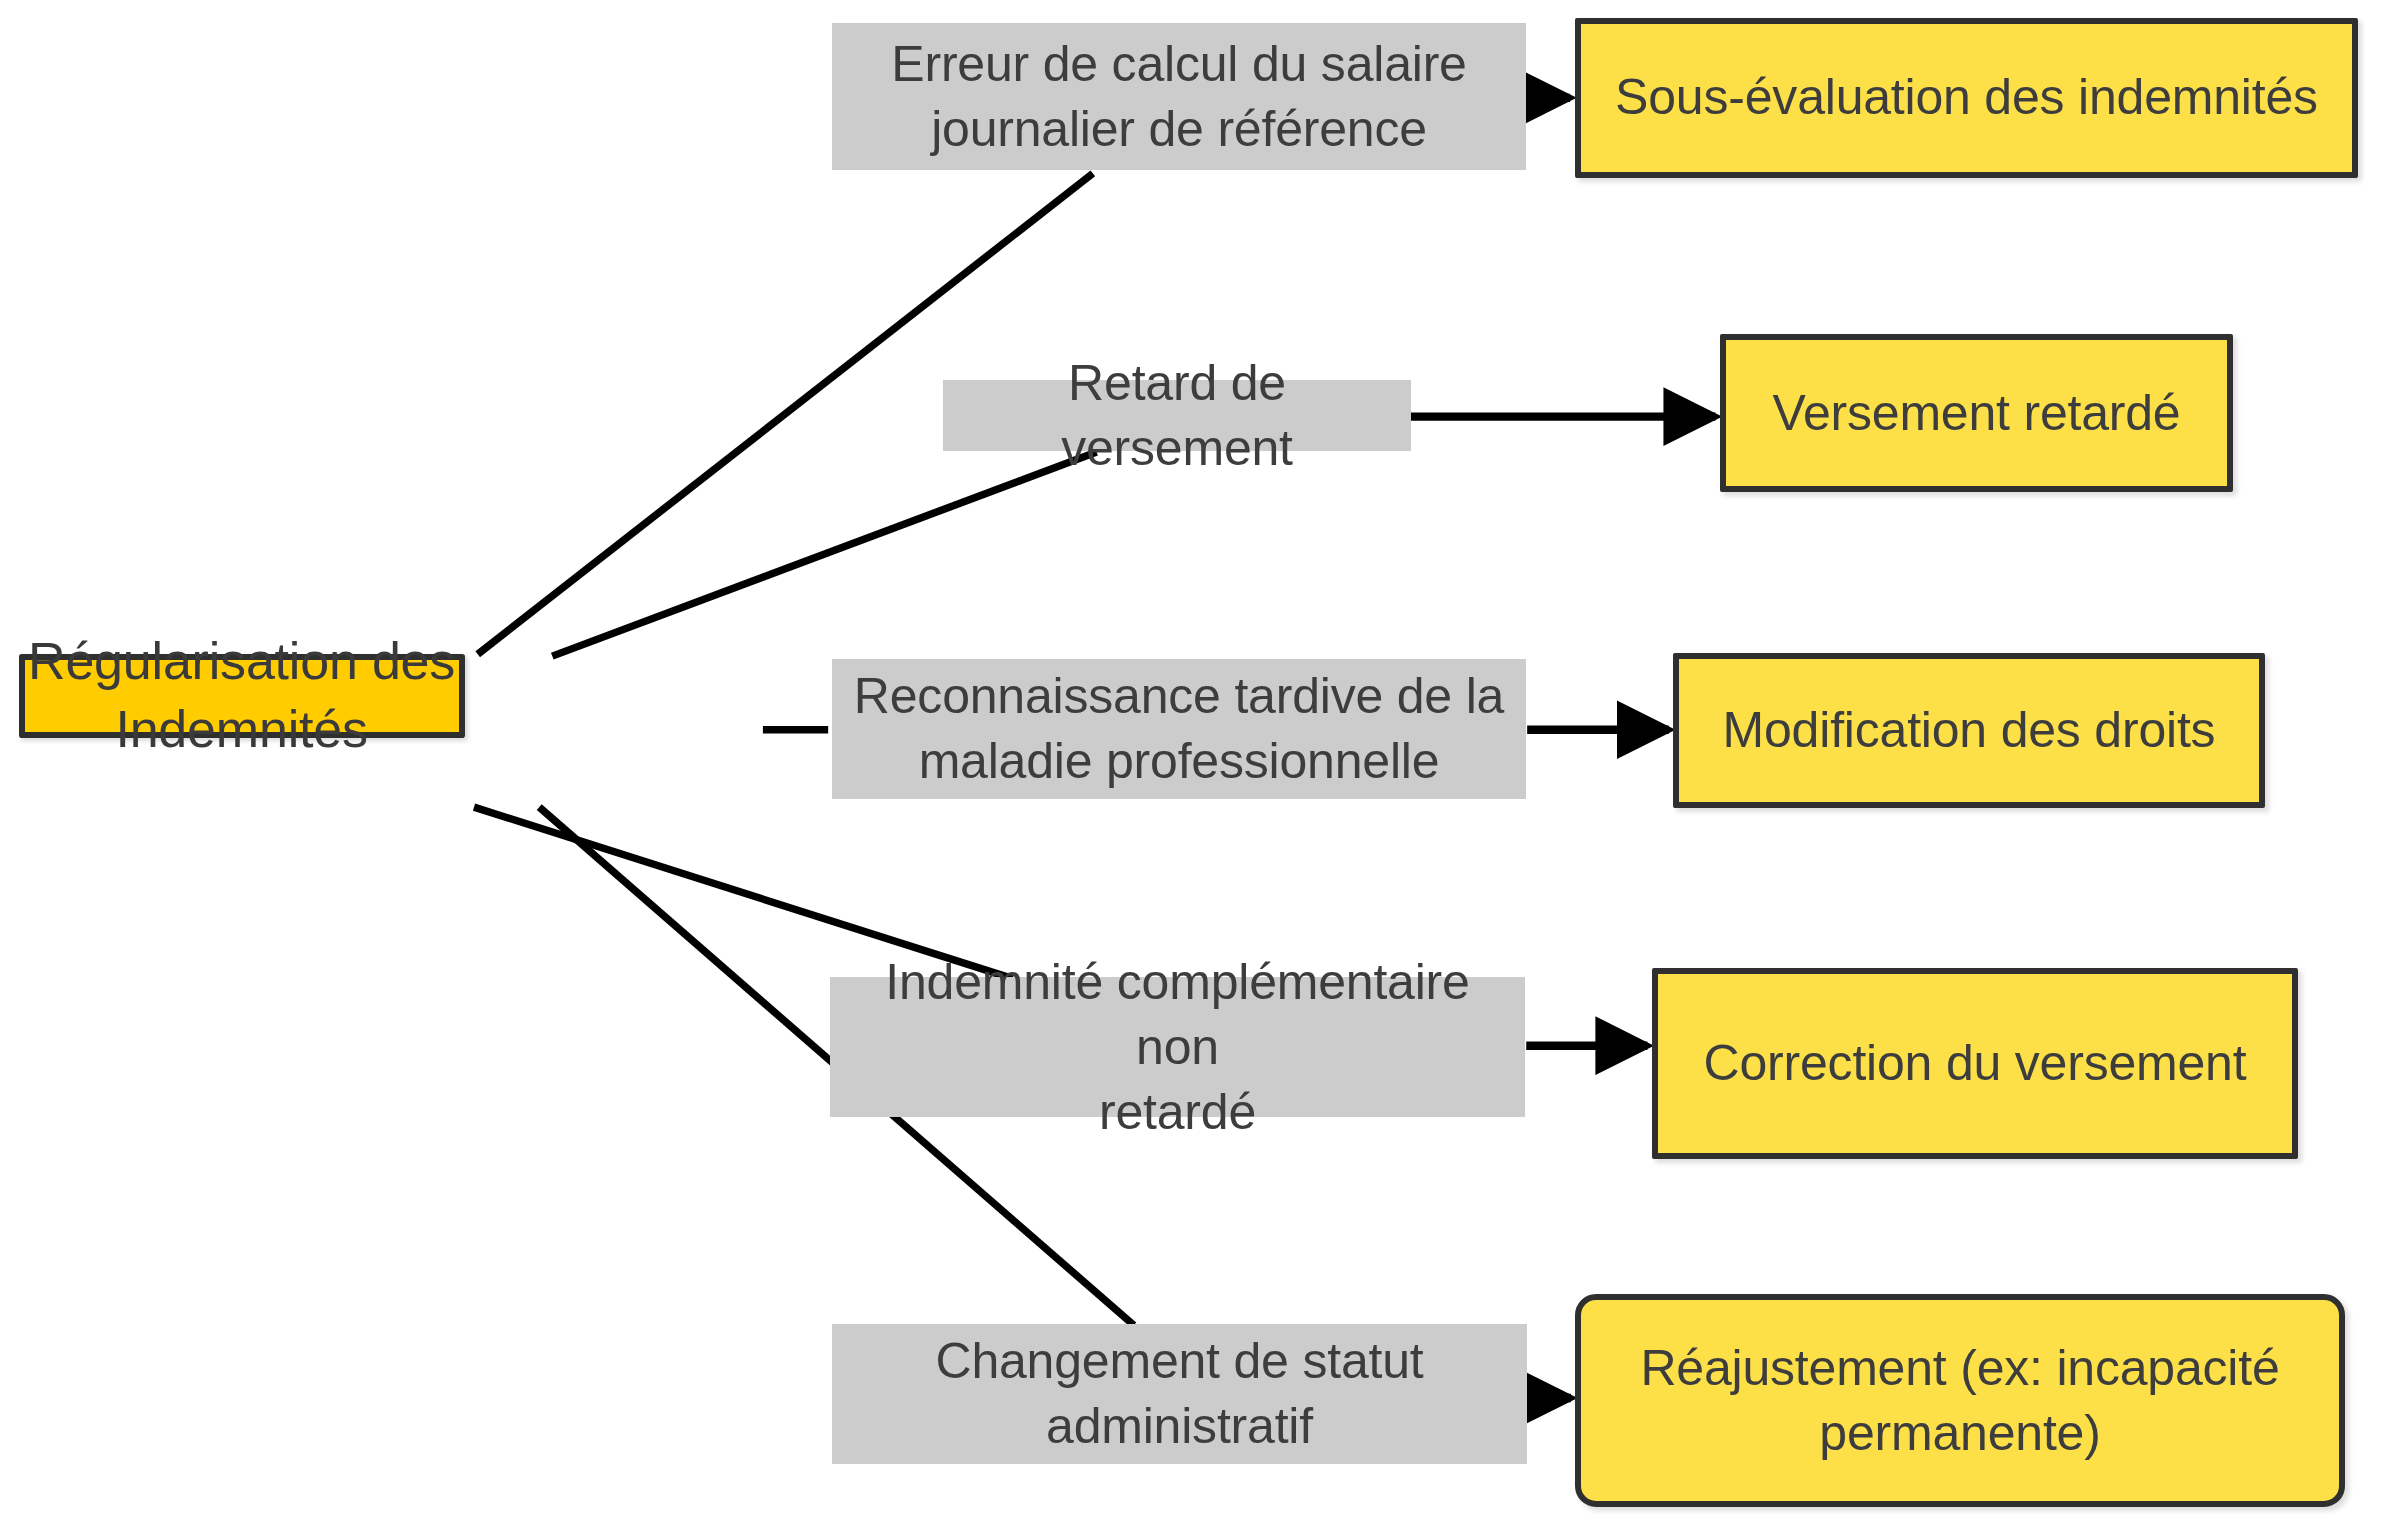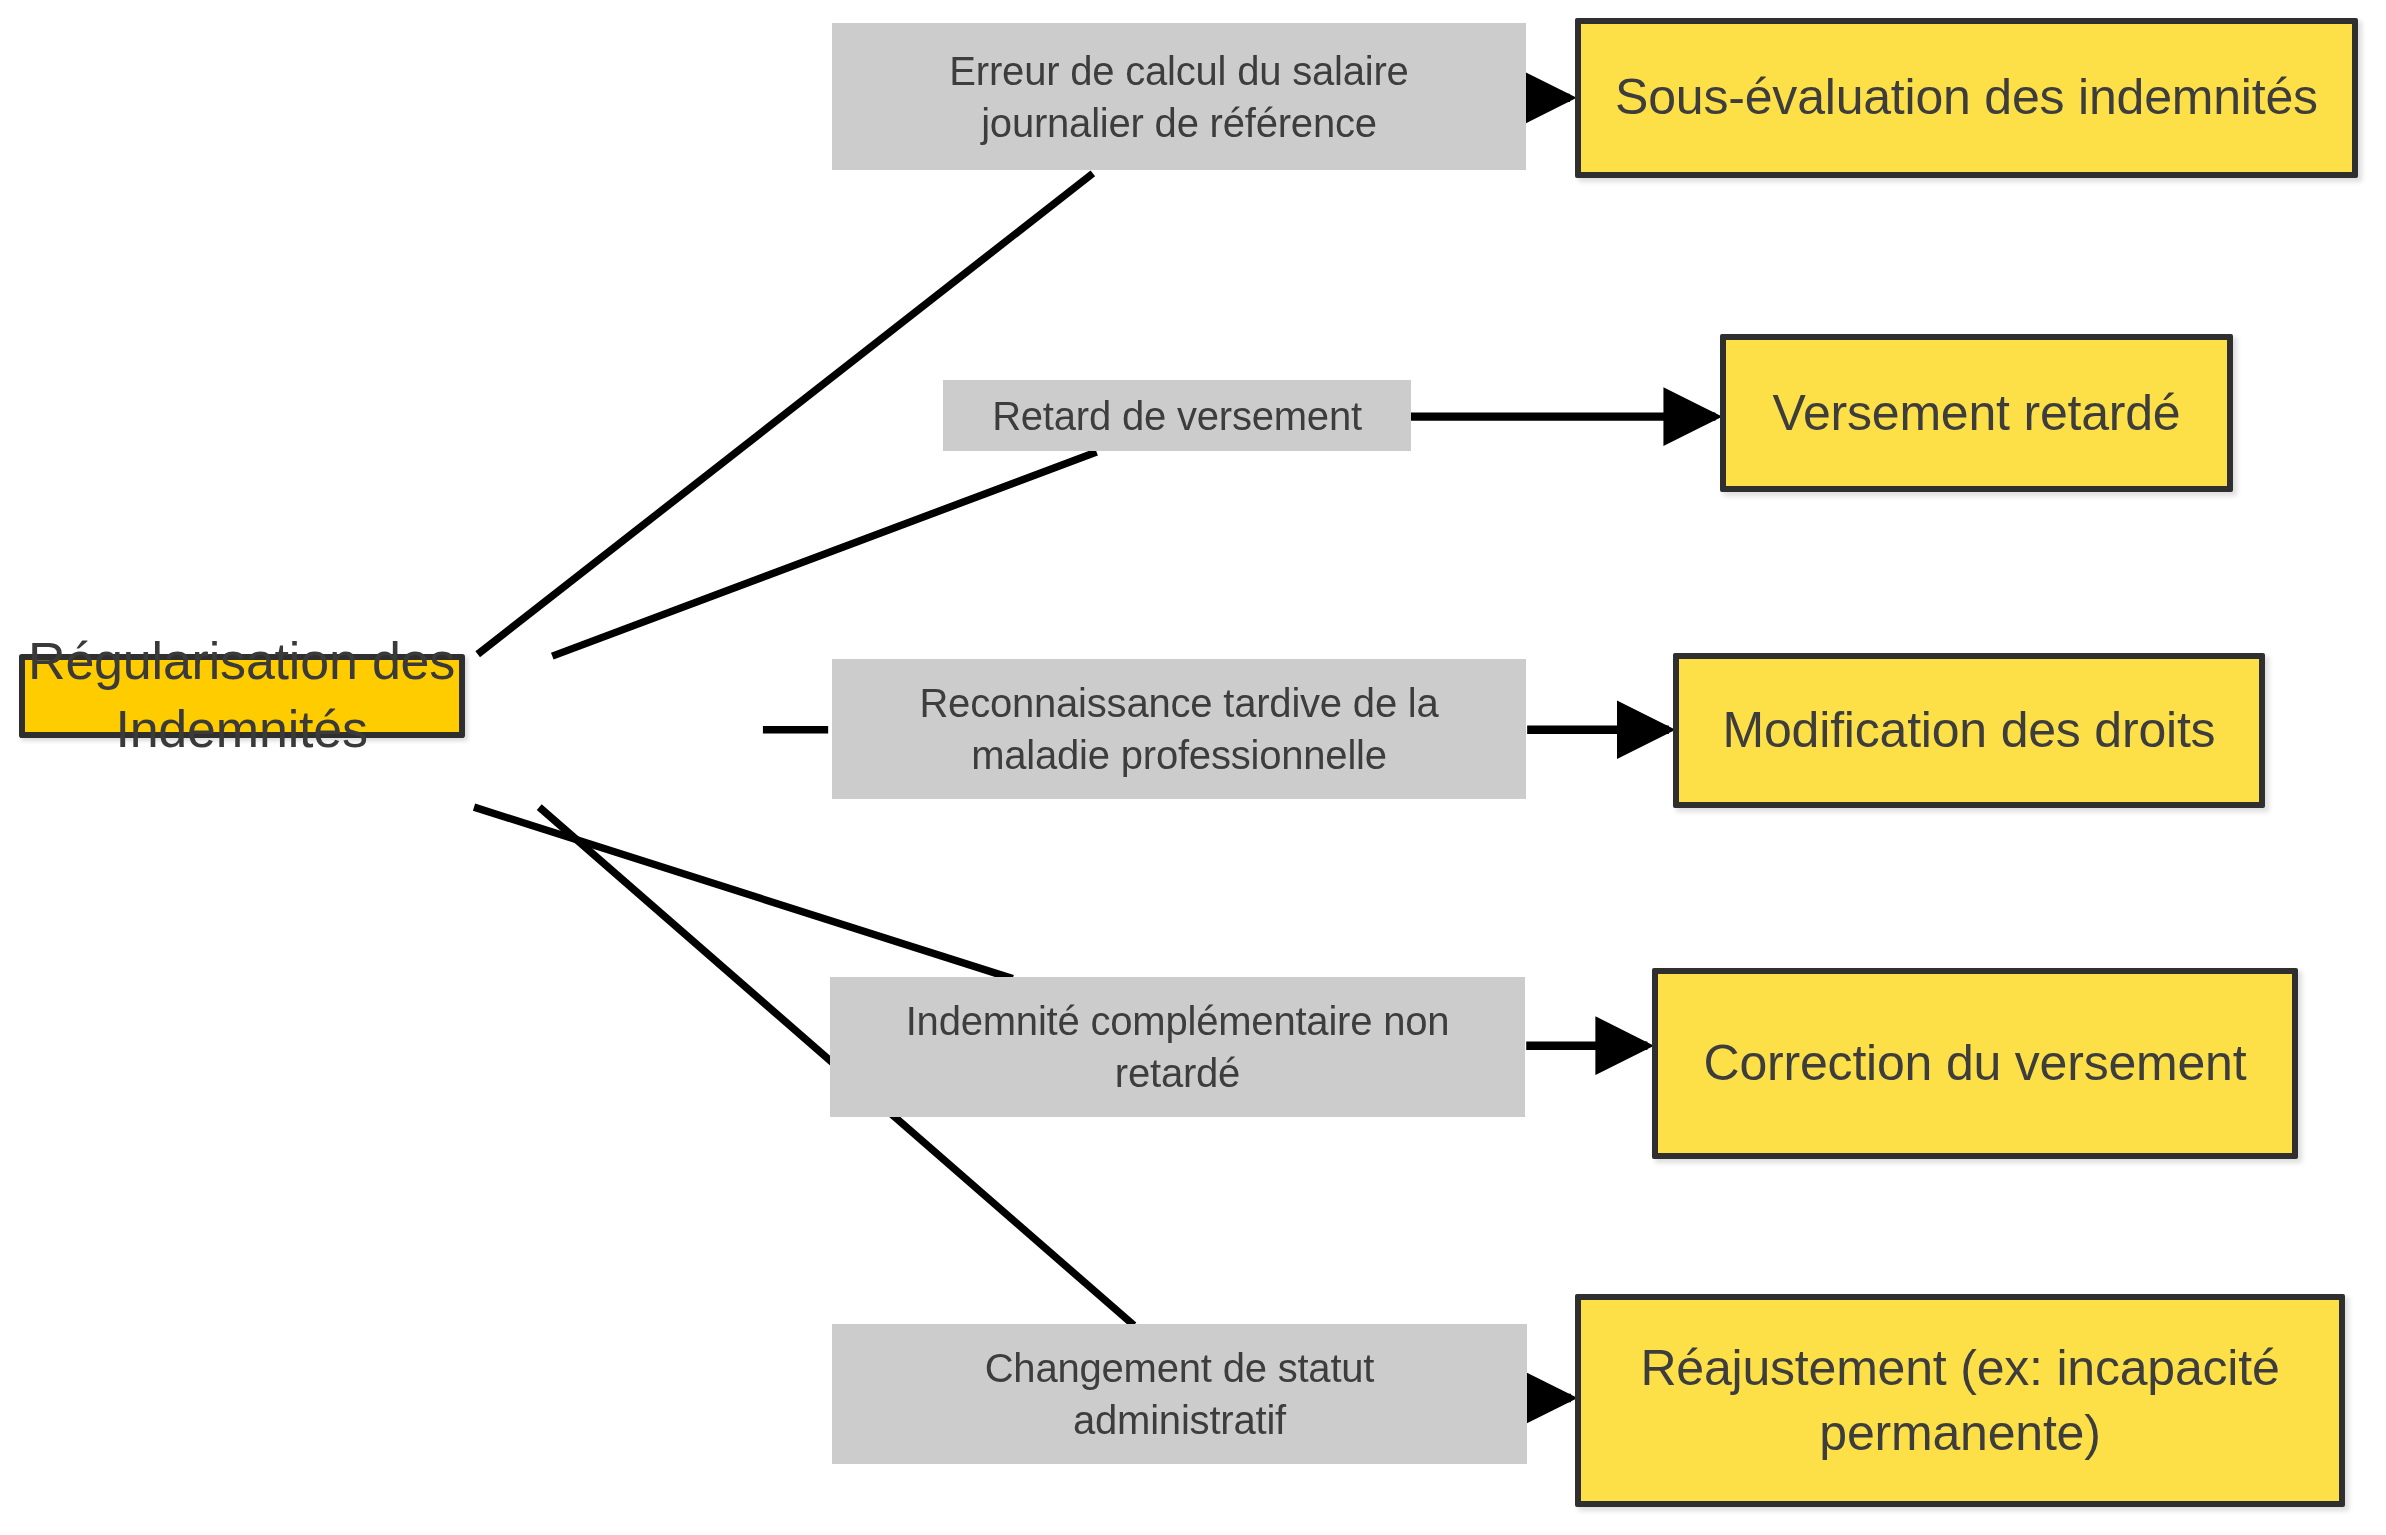--- a/index.html
+++ b/index.html
@@ -42,21 +42,21 @@
     background: #ffcc00;
     border: 6.5px solid #2f2f2f;
     border-radius: 2.8px;
     box-shadow: 2.8px 2.8px 4.7px rgba(0,0,0,0.14);
     font-size: 52px;
     color: #3a3a3a;
   }
   .node-cause {
     background: #cccccc;
     border: 0;
-    font-size: 40px;
+    font-size: 50px;
     padding: 0 13px;
   }
   .node-effect {
     background: #fde047;
     border: 6.5px solid #2f2f2f;
     border-radius: 1.9px;
     box-shadow: 3.7px 3.7px 5.6px rgba(0,0,0,0.13);
     font-size: 50px;
     padding: 0 13px;
   }
@@ -99,18 +99,18 @@
       <div class="node node-cause" style="left: 830px; top: 977px; width: 695px; height: 140px;"><span>Indemnité complémentaire non
 retardé</span></div>
       <div class="node node-cause" style="left: 832px; top: 1324px; width: 695px; height: 140px;"><span>Changement de statut
 administratif</span></div>
     </div>
   <div id="effects-layer">
       <div class="node node-effect" style="left: 1575px; top: 17.7px; width: 783px; height: 160px;"><span>Sous-évaluation des indemnités</span></div>
       <div class="node node-effect" style="left: 1720px; top: 334px; width: 513px; height: 158px;"><span>Versement retardé</span></div>
       <div class="node node-effect" style="left: 1673px; top: 653px; width: 592px; height: 155px;"><span>Modification des droits</span></div>
       <div class="node node-effect" style="left: 1652px; top: 968px; width: 646px; height: 191px;"><span>Correction du versement</span></div>
-      <div class="node node-effect" style="left: 1575px; top: 1294px; width: 770px; height: 213px;"><span>Réajustement (ex: incapacité
+      <div class="node node-effect" style="left: 1575px; top: 1294px; width: 770px; height: 213px; border-radius: 21px;"><span>Réajustement (ex: incapacité
 permanente)</span></div>
     </div>
 
 </div>
 
 
 </body></html>

